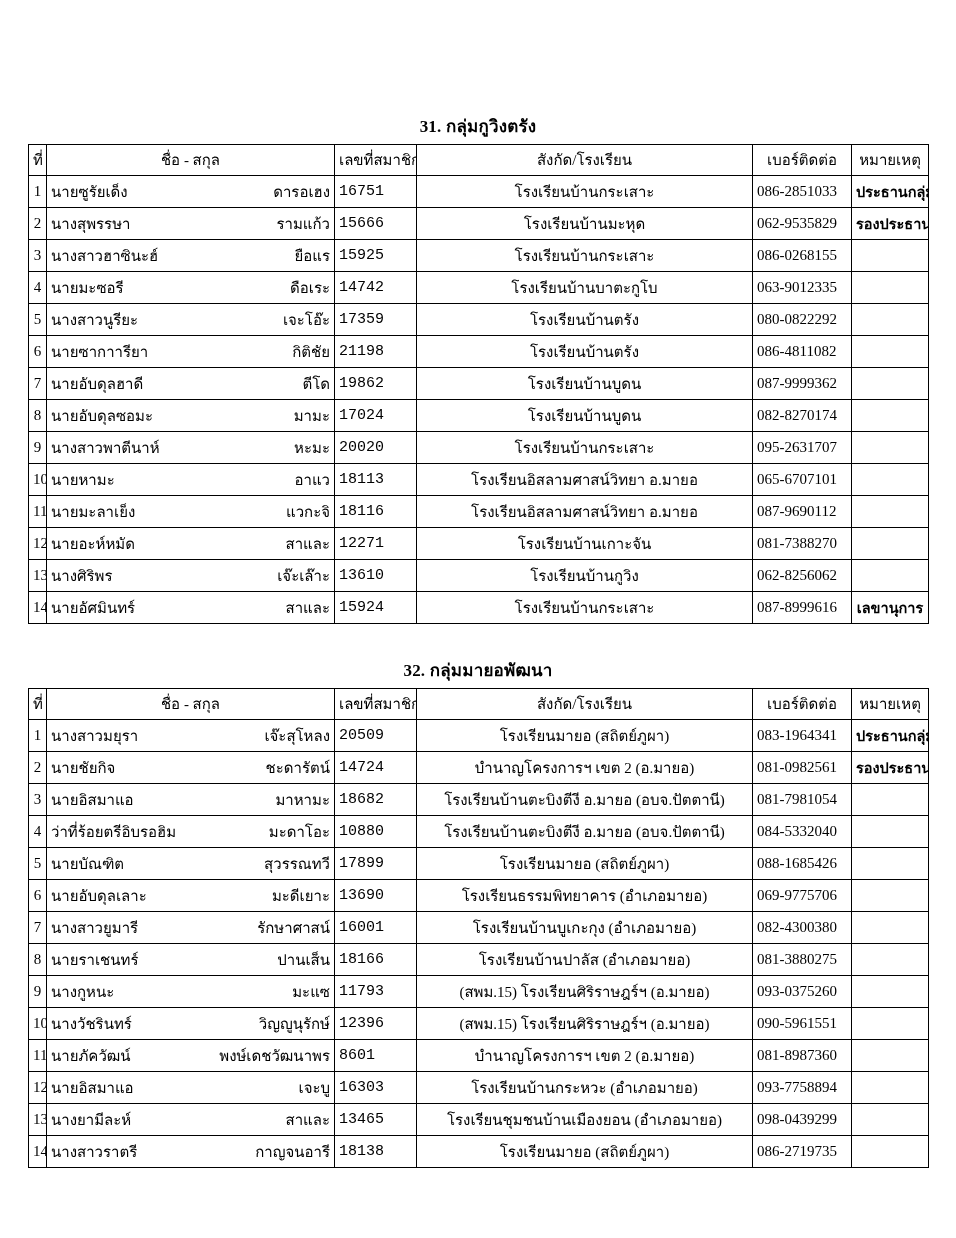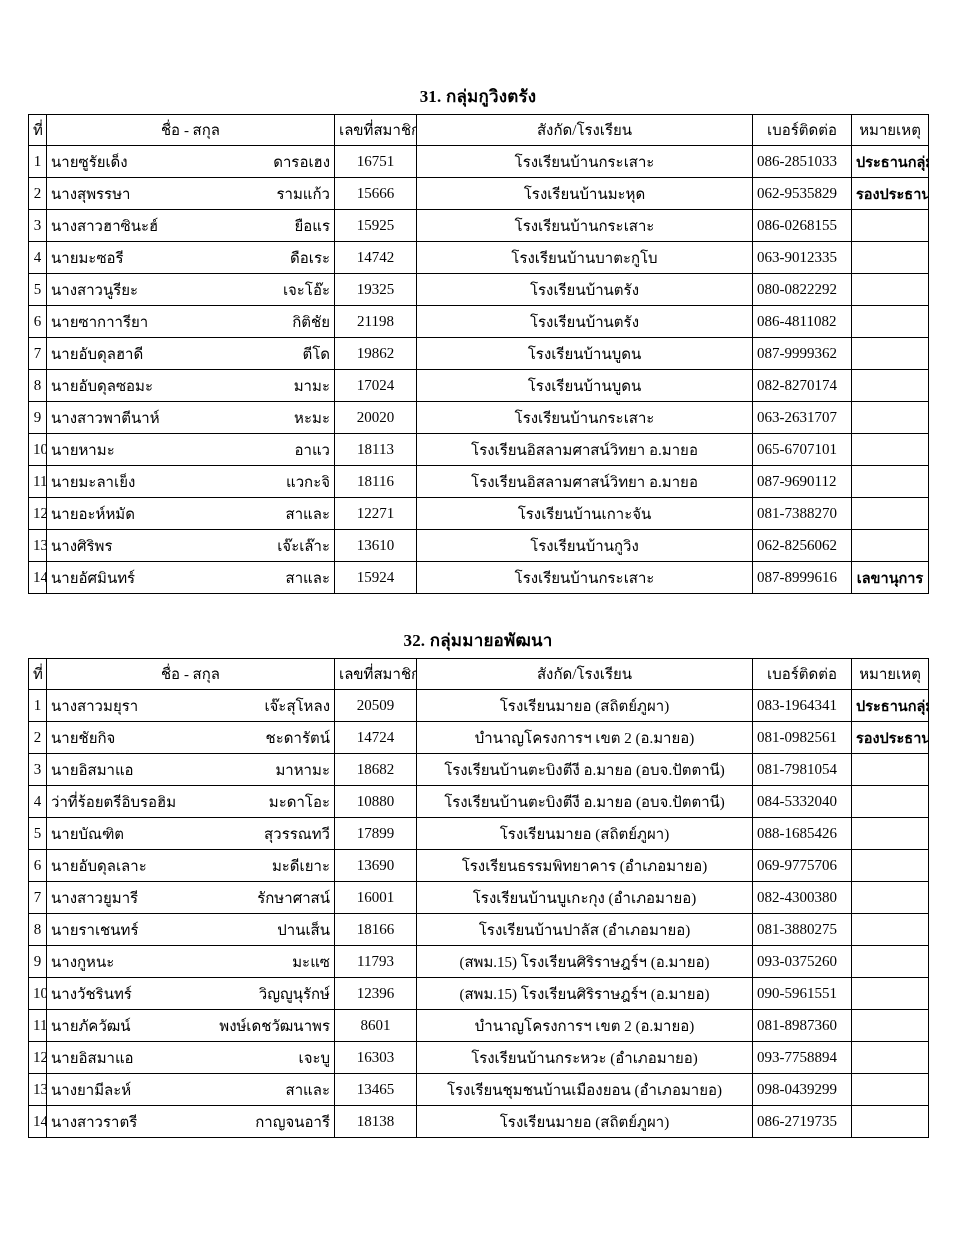--- a/index.html
+++ b/index.html
@@ -21,21 +21,21 @@
     height: 1238px;
     box-sizing: border-box;
     padding: 0;
     overflow: hidden;
   }
 
   .section {
     width: 900px;
     margin: 0 auto;
   }
-  .section-1 { padding-top: 86px; }
+  .section-1 { padding-top: 116px; }
   .section-2 { padding-top: 36px; }
 
   .section-title {
     text-align: center;
     font-weight: bold;
     font-size: 17px;
     line-height: 22px;
     margin: 0 0 6px 0;
     letter-spacing: 0.2px;
   }
@@ -86,21 +86,22 @@
   .name-first {
     flex: 0 0 auto;
     width: 130px;
     text-align: left;
   }
   .name-last {
     flex: 1 1 auto;
     text-align: right;
   }
   td.cell-member {
-    text-align: center;
+    text-align: left;
+    font-family: Liberation Mono, monospace;
   }
   td.cell-school {
     text-align: center;
     margin-left: 20px;
   }
   td.cell-phone {
     text-align: left;
   }
   td.cell-note {
     text-align: center;
@@ -189,21 +190,21 @@
             <td class="cell-note"></td>
           </tr>
           <tr>
             <td class="cell-no">5</td>
             <td class="cell-name">
               <div class="name-wrap">
                 <span class="name-first">นางสาวนูรียะ</span>
                 <span class="name-last">เจะโอ๊ะ</span>
               </div>
             </td>
-            <td class="cell-member">19325</td>
+            <td class="cell-member">17359</td>
             <td class="cell-school">โรงเรียนบ้านตรัง</td>
             <td class="cell-phone">080-0822292</td>
             <td class="cell-note"></td>
           </tr>
           <tr>
             <td class="cell-no">6</td>
             <td class="cell-name">
               <div class="name-wrap">
                 <span class="name-first">นายซากาารียา</span>
                 <span class="name-last">กิติชัย</span>
@@ -243,21 +244,21 @@
           <tr>
             <td class="cell-no">9</td>
             <td class="cell-name">
               <div class="name-wrap">
                 <span class="name-first">นางสาวพาตีนาห์</span>
                 <span class="name-last">หะมะ</span>
               </div>
             </td>
             <td class="cell-member">20020</td>
             <td class="cell-school">โรงเรียนบ้านกระเสาะ</td>
-            <td class="cell-phone">063-2631707</td>
+            <td class="cell-phone">095-2631707</td>
             <td class="cell-note"></td>
           </tr>
           <tr>
             <td class="cell-no">10</td>
             <td class="cell-name">
               <div class="name-wrap">
                 <span class="name-first">นายหามะ</span>
                 <span class="name-last">อาแว</span>
               </div>
             </td>

